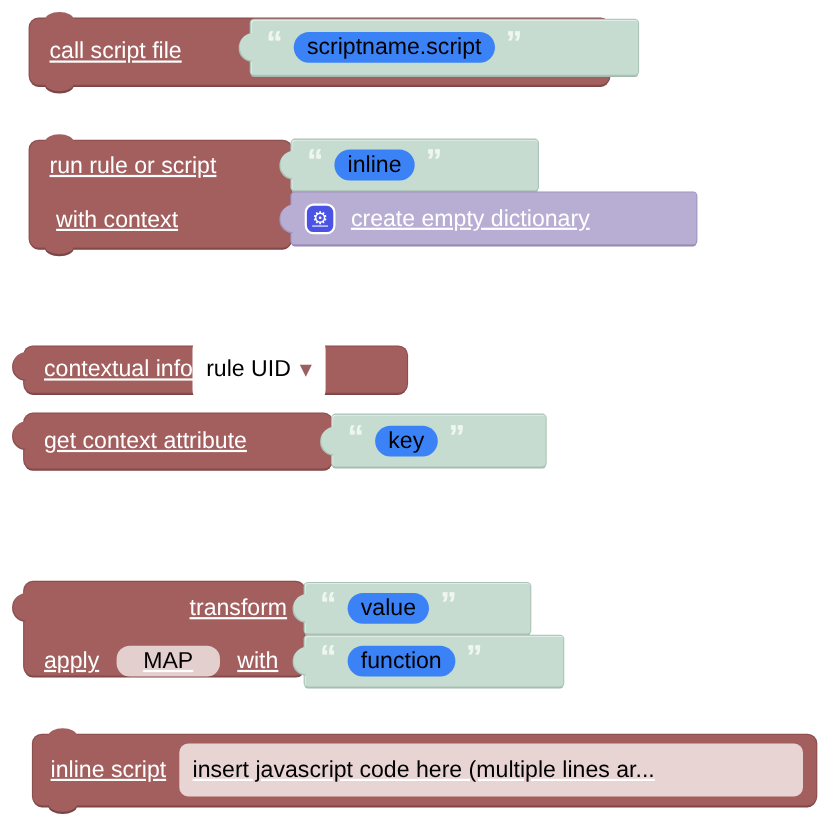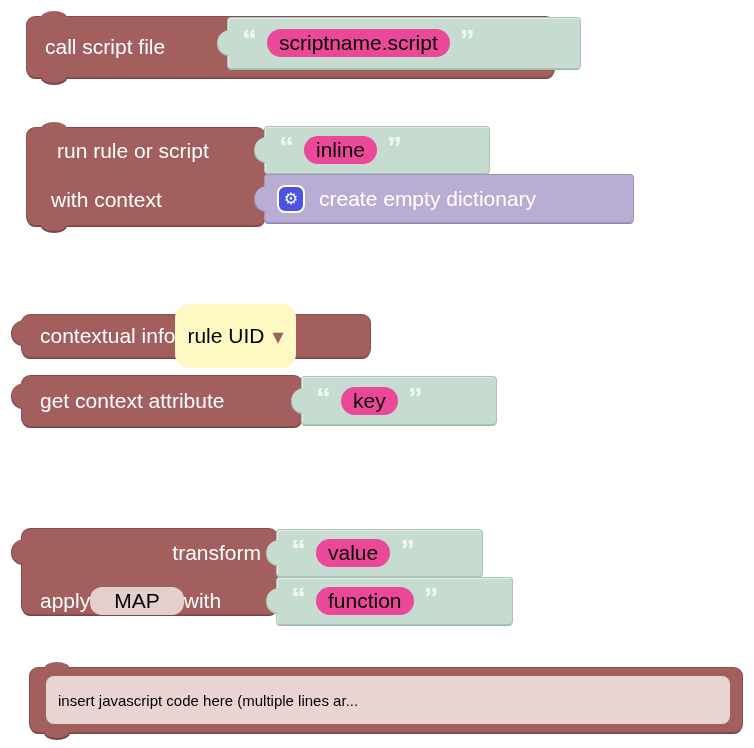--- a/index.html
+++ b/index.html
@@ -1,73 +1,73 @@
 <!DOCTYPE html>
 <html><head>
 <meta charset="utf-8">
 <style>
   html,body{margin:0;padding:0;}
   body{
     width:754px;height:748px;background:#ffffff;position:relative;
     font-family:"Liberation Sans", sans-serif;overflow:hidden;
   }
-  .block{position:absolute;box-sizing:border-box;color:#fff;font-size:21px;}
+  .block{position:absolute;box-sizing:border-box;color:#fff;font-size:21px;text-decoration:underline;}
   .maroon{background:#A35E5E;border-radius:8px;
     box-shadow:0 0 0 1px #8A4E4E, 0 2px 0 #7C4545;}
   .mint{background:#C6DCD1;border-radius:3px;color:#000;
     box-shadow:0 0 0 1px #ACC3B7, 0 2px 0 #A1B8AC, inset 1px 1px 0 rgba(255,255,255,0.45);}
   .lav{background:#B8ADD2;border-radius:3px;color:#fff;
     box-shadow:0 0 0 1px #A094BF, 0 2px 0 #9186AF;}
   .bump{position:absolute;width:26px;height:14px;background:#A35E5E;border-radius:50%;z-index:3;}
   .bump.top{top:-6px;left:14px;}
   .bump.bottom{bottom:-6px;left:14px;box-shadow:0 2px 0 #7C4545;}
   .tab{position:absolute;left:-10px;width:12px;height:25px;border-radius:12px 0 0 12px;z-index:2;}
   .tab.maroon-tab{background:#A35E5E;box-shadow:-1px 1px 0 #8A4E4E;}
   .tab.mint-tab{background:#C6DCD1;box-shadow:-1px 1px 0 #ACC3B7;}
   .tab.lav-tab{background:#B8ADD2;box-shadow:-1px 1px 0 #A094BF;}
   .row{display:flex;align-items:center;}
   .string-block{position:absolute;display:flex;align-items:center;gap:10px;padding:0 14px;}
   .quote{color:#EFF5F1;font-size:30px;font-weight:bold;line-height:1;margin-top:-6px;
     text-shadow:0 0 1px rgba(255,255,255,0.4);}
-  .pill{background:#ec4899;border-radius:14px;padding:2px 12px;font-size:21px;color:#000;white-space:nowrap;}
-  .pink-pill{background:#fef9c3;border-radius:14px;padding:20px 12px;font-size:21px;color:#000;
+  .pill{background:#3b82f6;border-radius:14px;padding:2px 12px;font-size:21px;color:#000;white-space:nowrap;}
+  .pink-pill{background:#ffffff;border-radius:14px;padding:20px 12px;font-size:21px;color:#000;
     display:flex;align-items:center;gap:8px;white-space:nowrap;text-align:right;}
   .arrow{font-family:"DejaVu Sans",sans-serif;color:#9A5F5F;font-size:22px;line-height:1;margin-top:2px;}
   .gear{width:28px;height:28px;background:#4A53E4;border:2px solid #ffffff;border-radius:8px;
     box-sizing:border-box;display:flex;align-items:center;justify-content:center;
     color:#fff;font-size:16px;font-family:"DejaVu Sans",sans-serif;flex:0 0 auto;}
   .inline-field{background:#E9D4D4;border-radius:8px;height:48px;display:flex;align-items:center;
-    padding:0 12px;color:#000;font-size:15px;white-space:nowrap;overflow:hidden;flex:1;}
+    padding:0 12px;color:#000;font-size:21px;white-space:nowrap;overflow:hidden;flex:1;}
   .label{white-space:nowrap;}
 
   
   #b1{left:27px;top:17px;width:527px;height:60px;display:flex;align-items:center;padding-left:18px;}
   #b1-str{left:201px;top:1px;width:324px;height:50px;}
   #b1-str .tab{top:12px;}
   
   #b2{left:27px;top:128px;width:238px;height:97px;}
-  #b2 .row1{height:46px;padding-left:18px;margin-left:12px;}
+  #b2 .row1{height:46px;padding-left:18px;}
   #b2 .row2{height:51px;padding-left:24px;}
   #b2-str{left:238px;top:-1px;width:196px;height:46px;}
   #b2-str .tab{top:10px;}
   #b2-dict{left:238px;top:47px;width:368px;height:47px;display:flex;align-items:center;gap:14px;padding-left:12px;}
   #b2-dict .tab{top:11px;}
   
   #b3{left:22px;top:315px;width:348px;height:42px;display:flex;align-items:center;padding-left:18px;}
   #b3 > .tab{top:5px;}
   
   #b4{left:22px;top:376px;width:280px;height:50px;display:flex;align-items:center;padding-left:18px;}
   #b4 > .tab{top:7px;}
   #b4-str{left:280px;top:1px;width:166px;height:47px;}
   #b4-str .tab{top:11px;}
   
   #b5{left:22px;top:529px;width:255px;height:85px;}
   #b5 > .tab{top:10px;}
   #b5 .row1{height:48px;justify-content:flex-end;padding-right:16px;}
-  #b5 .row2{height:48px;padding-left:18px;gap:0;}
+  #b5 .row2{height:48px;padding-left:18px;gap:16px;}
   #b5-val{left:255px;top:1px;width:177px;height:46px;}
   #b5-val .tab{top:10px;}
   #b5-fn{left:255px;top:49px;width:207px;height:46px;}
   #b5-fn .tab{top:10px;}
   .map-pill{background:#E4CFCF;border-radius:12px;padding:2px 24px;color:#000;}
   
   #b6{left:30px;top:668px;width:712px;height:64px;display:flex;align-items:center;gap:12px;
       padding:0 12px 0 16px;}
 </style>
 </head>
@@ -147,14 +147,15 @@
     <div class="tab mint-tab"></div>
     <span class="quote">“</span>
     <span class="pill">function</span>
     <span class="quote">”</span>
   </div>
 </div>
 
 <div id="b6" class="block maroon">
   <div class="bump top"></div>
   <div class="bump bottom"></div>
+  <span class="label">inline script</span>
   <div class="inline-field">insert javascript code here (multiple lines ar...</div>
 </div>
 
 </body></html>

